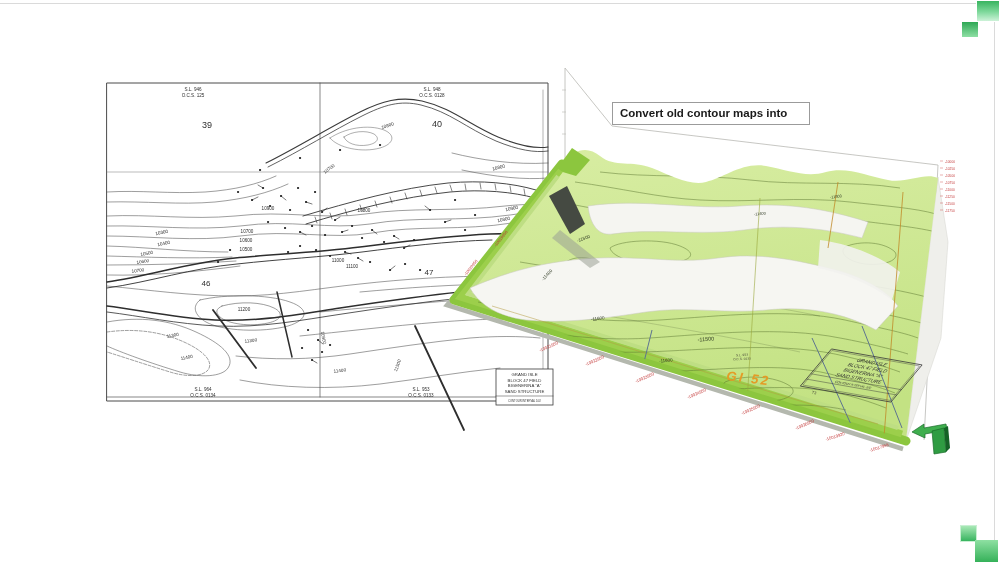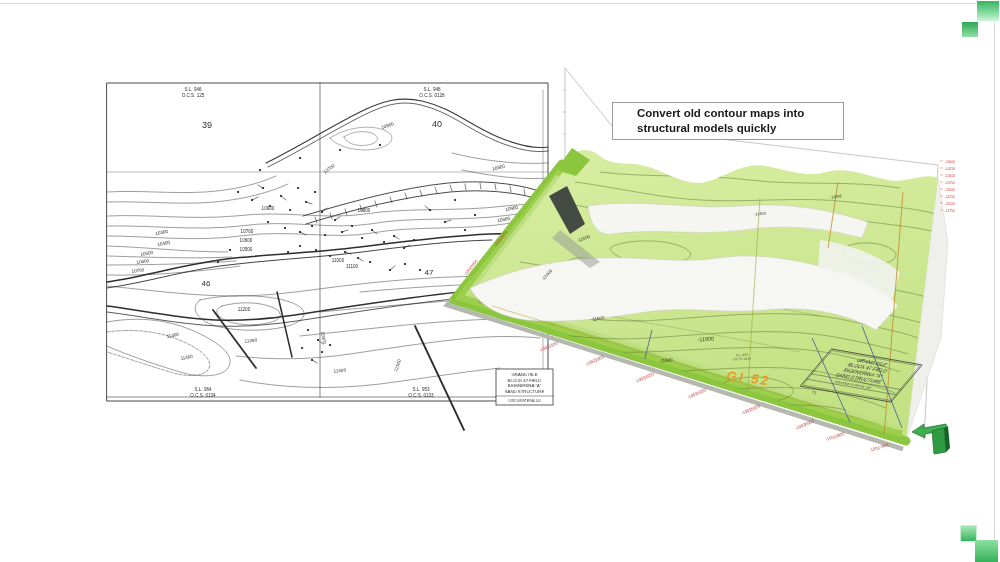--- a/index.html
+++ b/index.html
@@ -10,21 +10,21 @@
   .sq{position:absolute;}
   .sq-top-big{left:977px;top:1px;width:22px;height:20px;
      background:linear-gradient(180deg,#38b45f 0%,#7fd99c 55%,#cdf2d8 100%);}
   .sq-top-small{left:962px;top:22px;width:16px;height:15px;
      background:linear-gradient(180deg,#2ea855 0%,#8edfa4 100%);}
   .sq-bot-small{left:960px;top:525px;width:15px;height:15px;
      background:linear-gradient(180deg,#a8e8b6 0%,#38b45f 100%);border:1px solid #c9efd3;}
   .sq-bot-big{left:975px;top:540px;width:23px;height:22px;
      background:linear-gradient(180deg,#8ee0a2 0%,#35b159 100%);}
   .callout{position:absolute;left:612px;top:102px;width:182px;background:#fff;
-     border:1px solid #9b9b9b;padding:3px 24px;font-weight:bold;font-size:11.5px;
+     border:1px solid #9b9b9b;padding:3px 7px;font-weight:bold;font-size:11.5px;
      line-height:1.3;color:#1a1a1a;}
   svg{position:absolute;left:0;top:0;}
   svg text{font-family:"Liberation Sans",sans-serif;}
   .mapink{fill:#2f2f2f;}
 </style>
 </head>
 <body>
 
 <div class="slide">
 
@@ -277,16 +277,15 @@
       <g transform="translate(912,418)">
         <path d="M0,14 L12,6 L12,10 L34,6 L35,12 L13,16 L13,20 Z" fill="#3fae4e" stroke="#1a6b2a" stroke-width="0.7"></path>
         <path d="M20,13 L32,10 L34,34 L22,36 Z" fill="#2f9c42" stroke="#1a6b2a" stroke-width="0.7"></path>
         <path d="M32,10 L36,8 L38,30 L34,34 Z" fill="#156326"></path>
       </g>
     </g>
   </svg>
 
   <div class="callout">
     <div>Convert old contour maps into</div>
-    <div>structural models quickly</div>
   </div>
 
 </div>
 
 </body></html>

